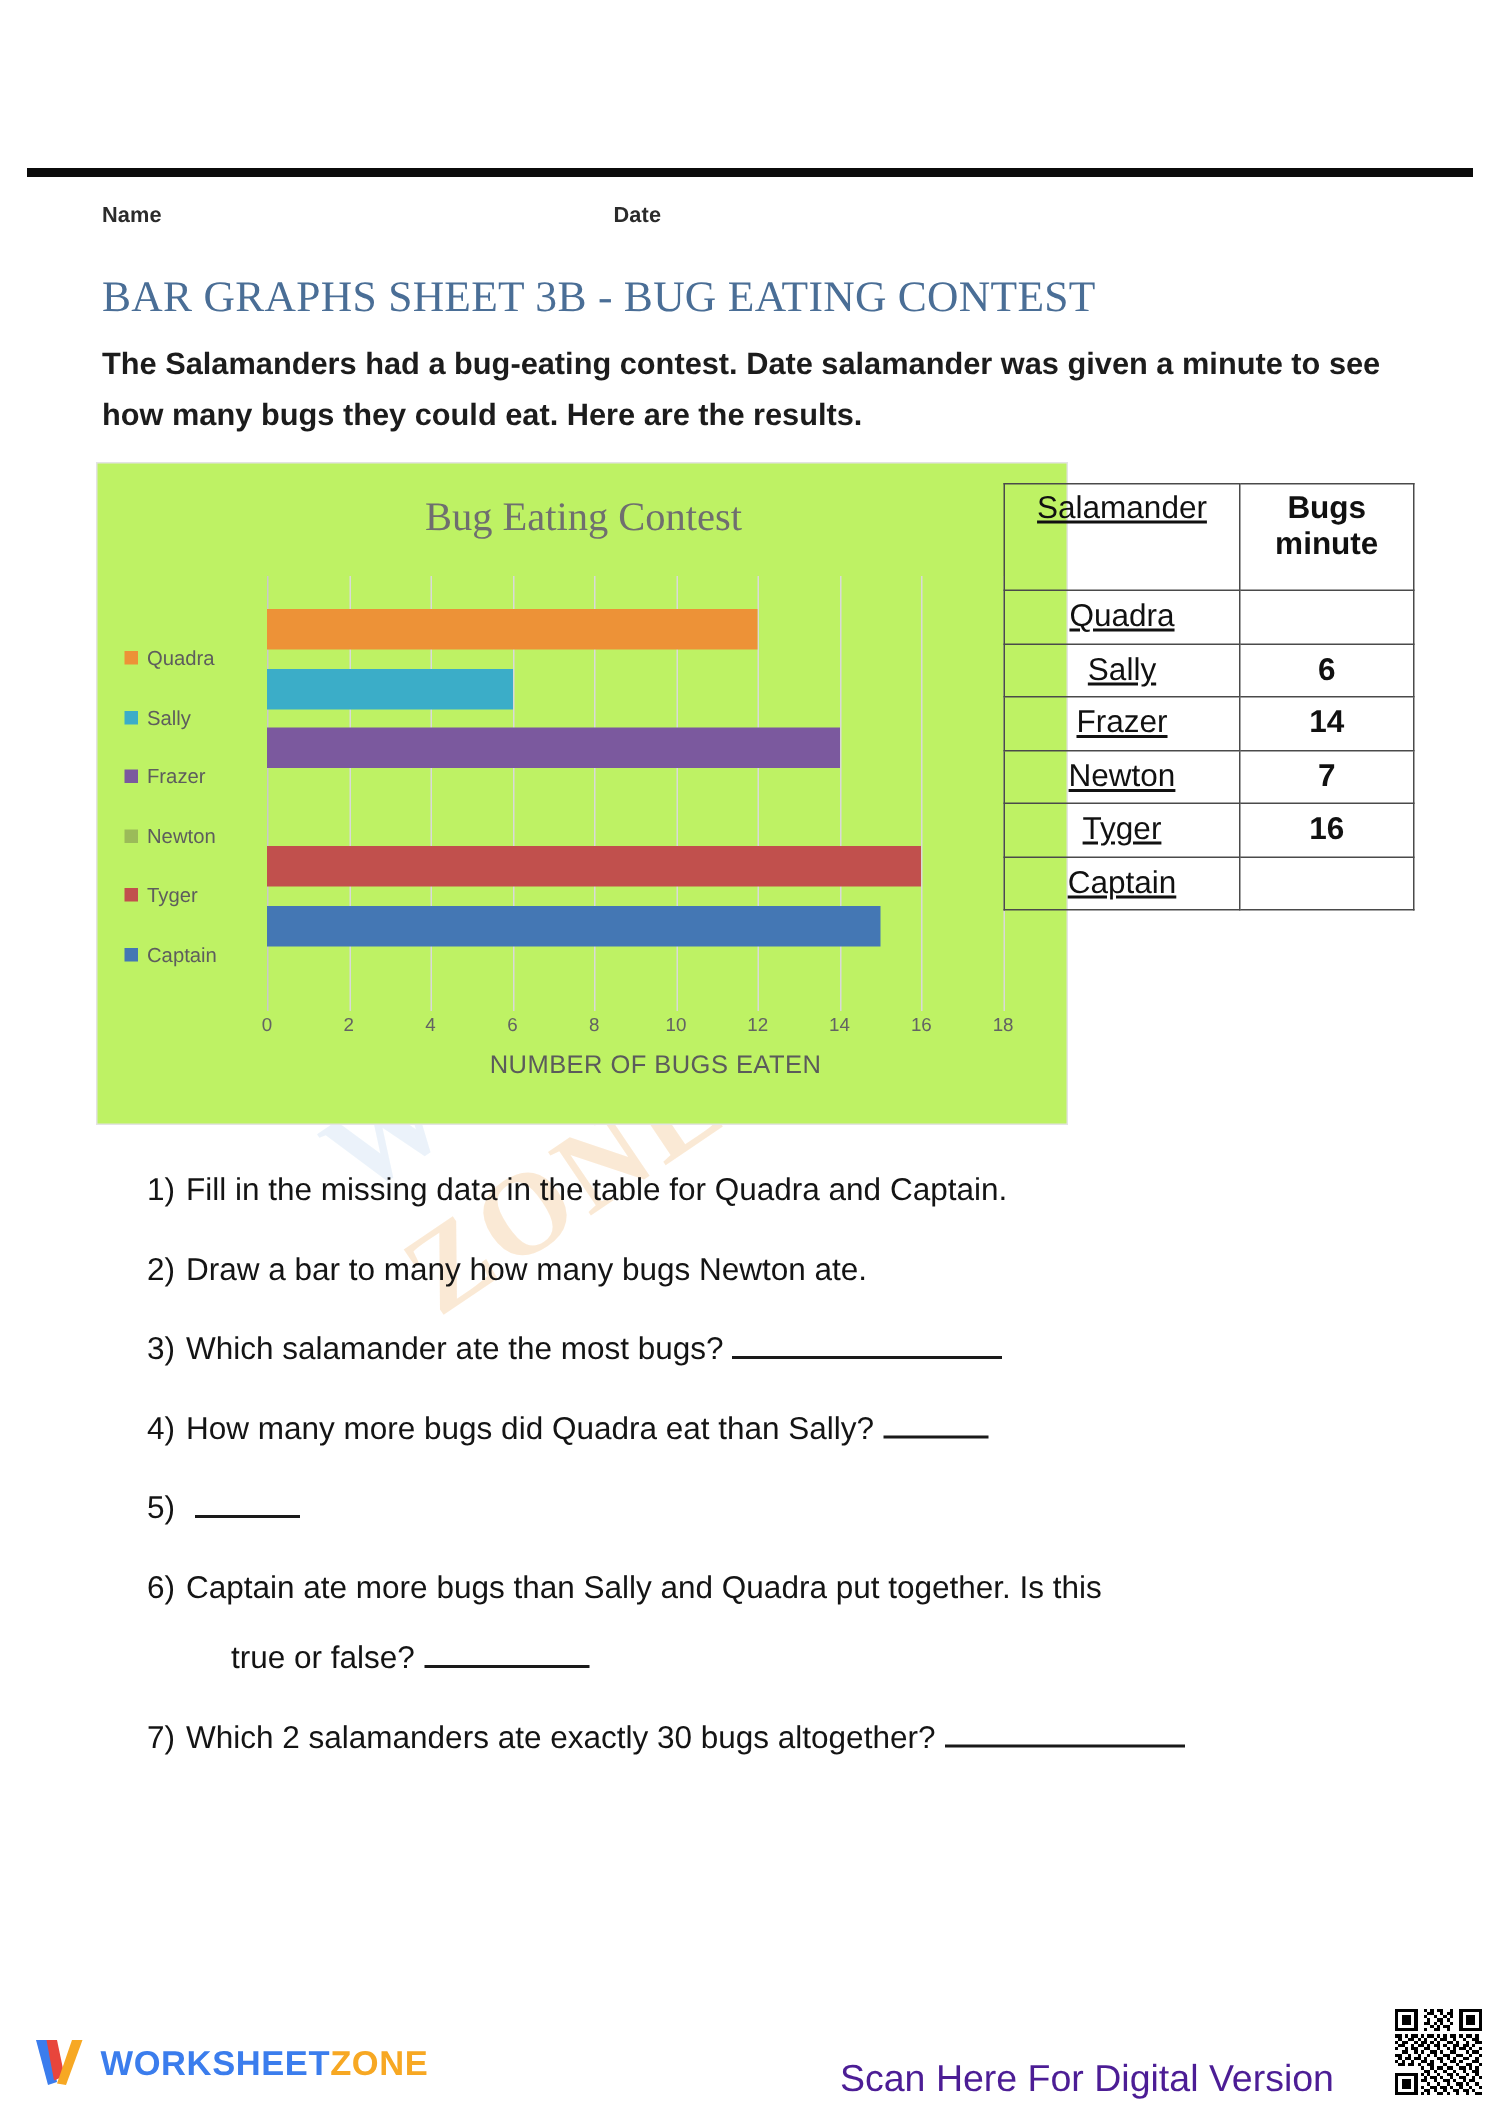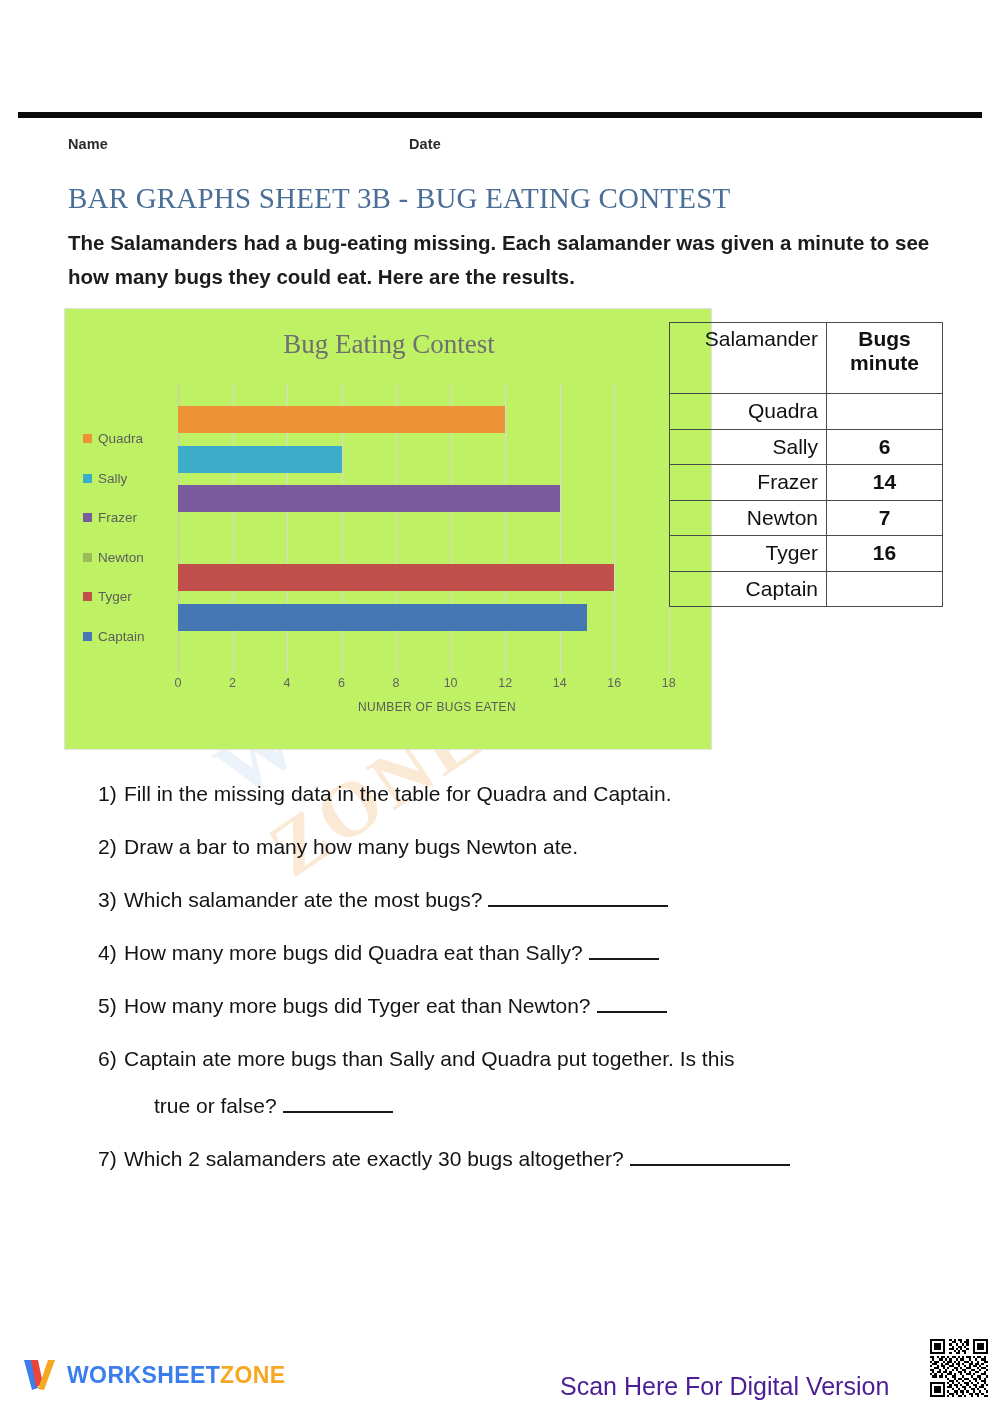--- a/index.html
+++ b/index.html
@@ -169,42 +169,42 @@
     transform: translateX(-50%);
     font-size: 12.5px;
     color: #636363;
   }
   .xlabel {
     position: absolute;
     left: 0;
     top: 316px;
     width: 518px;
     text-align: center;
-    font-size: 12px;
+    font-size: 17px;
     letter-spacing: .3px;
     color: #5b5b5b;
   }
 
   
   .data-table {
     position: absolute;
     left: 669px;
     top: 322px;
     border-collapse: collapse;
     table-layout: fixed;
   }
   .data-table td, .data-table th {
     border: 1px solid #4a4a4a;
     font-size: 21px;
     color: #111;
     font-weight: normal;
     padding: 2px 8px;
     box-sizing: border-box;
   }
-  .data-table .c-name { width: 157px; height: 35.5px; text-align: right; }
+  .data-table .c-name { width: 157px; height: 35.5px; text-align: center; text-decoration: underline; }
   .data-table .c-val  { width: 116px; height: 35.5px; text-align: center; font-weight: bold; }
   .data-table thead .c-name,
   .data-table thead .c-val { height: 71px; vertical-align: top; padding-top: 4px; }
   .data-table thead .c-val { text-align: center; }
 
   
   .questions {
     position: absolute;
     left: 98px;
     top: 780px;
@@ -307,21 +307,21 @@
 
   <div class="top-rule"></div>
 
   <div class="namedate">
     <span class="nd-name">Name</span>
     <span class="nd-date">Date</span>
   </div>
 
   <div class="ws-title">BAR GRAPHS SHEET 3B - BUG EATING CONTEST</div>
 
-  <div class="intro">The Salamanders had a bug-eating missing. Each salamander was given a minute to see how many bugs they could eat. Here are the results.</div>
+  <div class="intro">The Salamanders had a bug-eating contest. Date salamander was given a minute to see how many bugs they could eat. Here are the results.</div>
 
   <div class="watermark">
     <div class="wm-blue">WORKSHEET</div>
     <div>ZONE</div>
   </div>
 
   <div class="chart-card">
     <div class="chart-title">Bug Eating Contest</div>
 
     <div class="legend" id="legend">
@@ -450,21 +450,21 @@
       <div class="q">
         <span class="q-num">3)</span>
         <span class="q-body"><span>Which salamander ate the most bugs?</span><span class="blank w-long"></span></span>
       </div>
       <div class="q">
         <span class="q-num">4)</span>
         <span class="q-body"><span>How many more bugs did Quadra eat than Sally?</span><span class="blank w-short"></span></span>
       </div>
       <div class="q">
         <span class="q-num">5)</span>
-        <span class="q-body"><span>How many more bugs did Tyger eat than Newton?</span><span class="blank w-short"></span></span>
+        <span class="q-body"><span class="blank w-short"></span></span>
       </div>
       <div class="q">
         <span class="q-num">6)</span>
         <span class="q-body"><span>Captain ate more bugs than Sally and Quadra put together. Is this</span><span class="q-cont"><span>true or false?</span><span class="blank w-med"></span></span></span>
       </div>
       <div class="q">
         <span class="q-num">7)</span>
         <span class="q-body"><span>Which 2 salamanders ate exactly 30 bugs altogether?</span><span class="blank w-xlong"></span></span>
       </div>
     </div>

